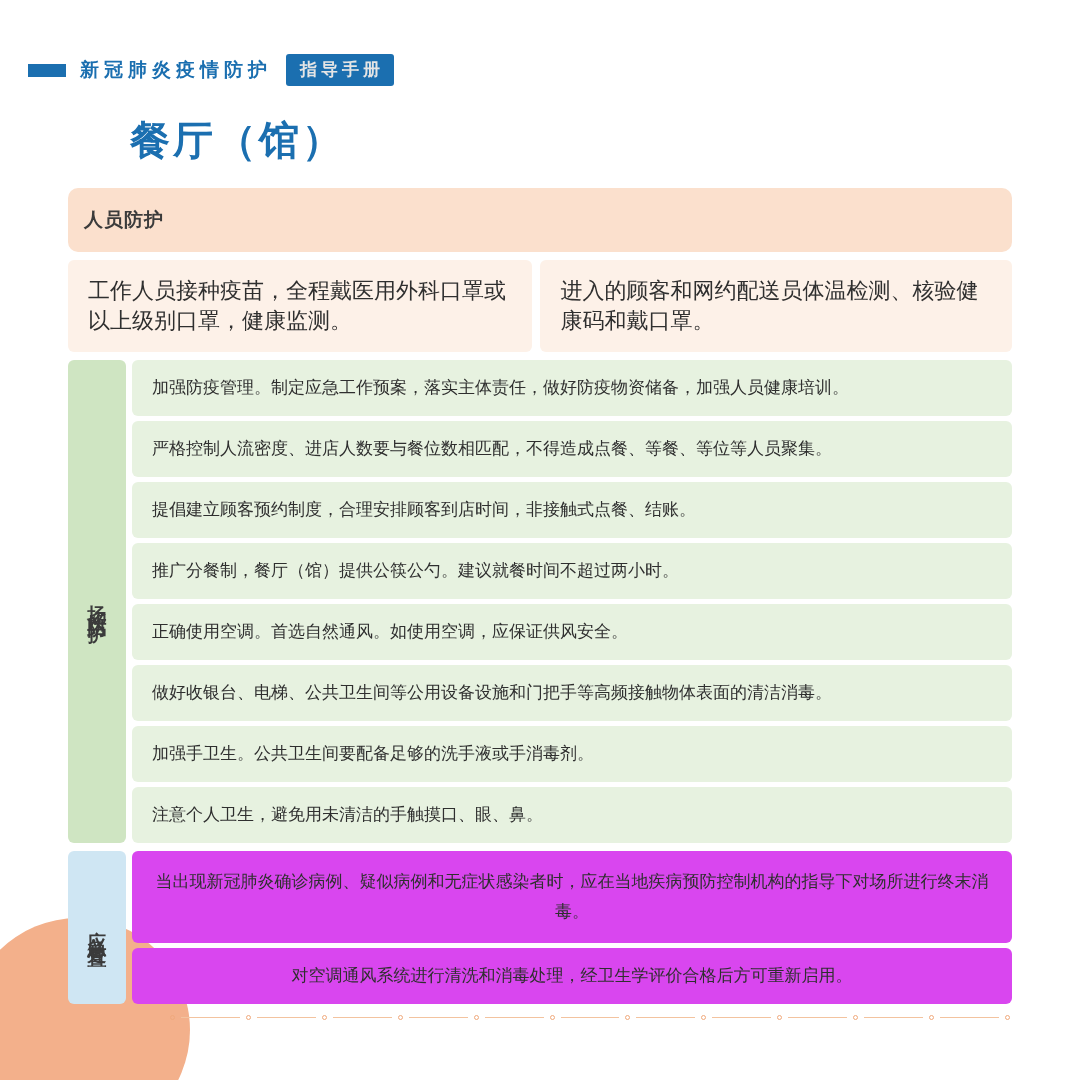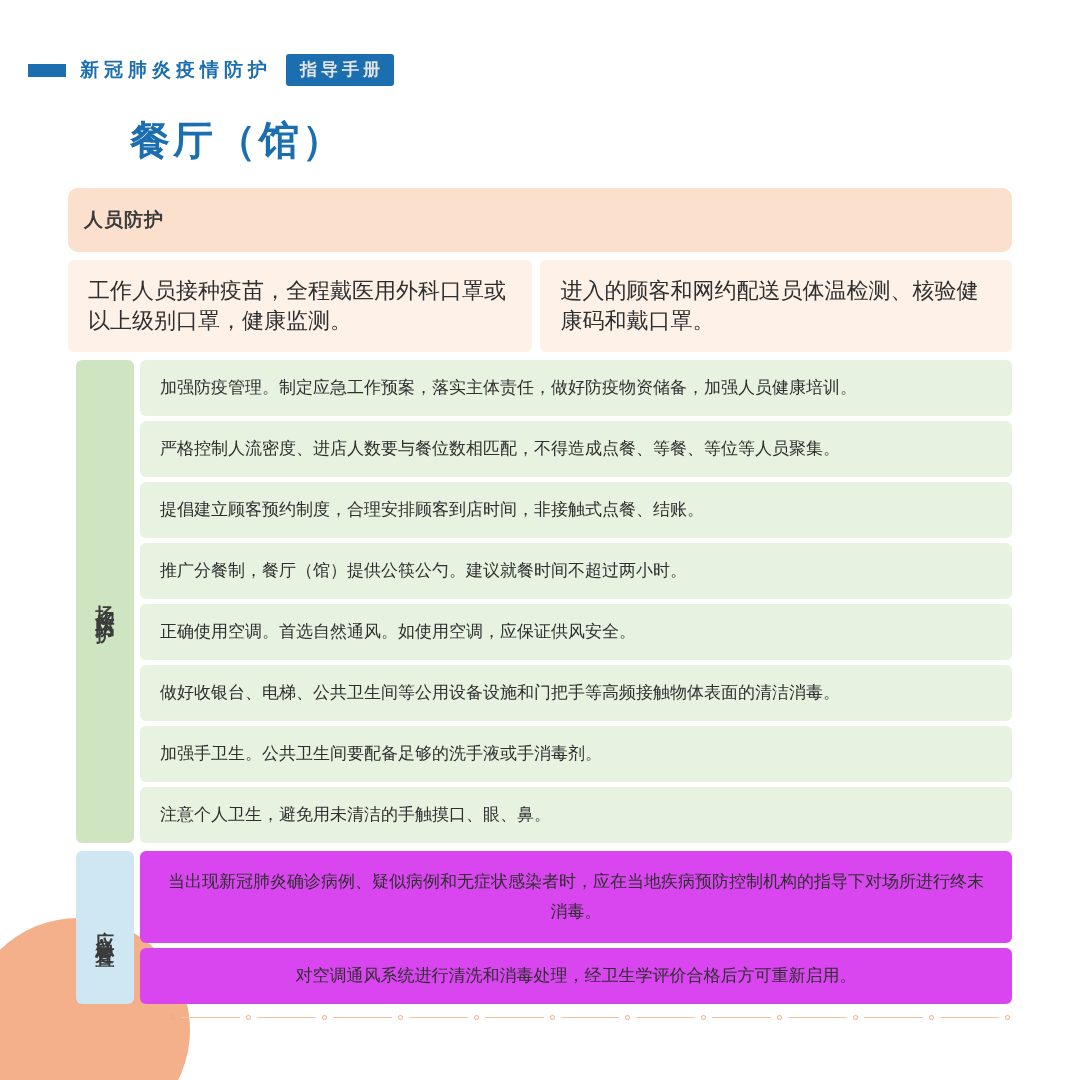--- a/index.html
+++ b/index.html
@@ -117,21 +117,20 @@
     color: #2f2f2f;
   }
   .cell-orange.left { width: 508px; }
   .cell-orange.right { width: 516px; }
 
   
   .section {
     display: flex;
     margin-top: 8px;
     gap: 6px;
-    margin-left: 8px;
   }
   .side-label {
     border-radius: 6px;
     width: 58px;
     flex: 0 0 58px;
     display: flex;
     align-items: center;
     justify-content: center;
     font-size: 19px;
     font-weight: bold;

